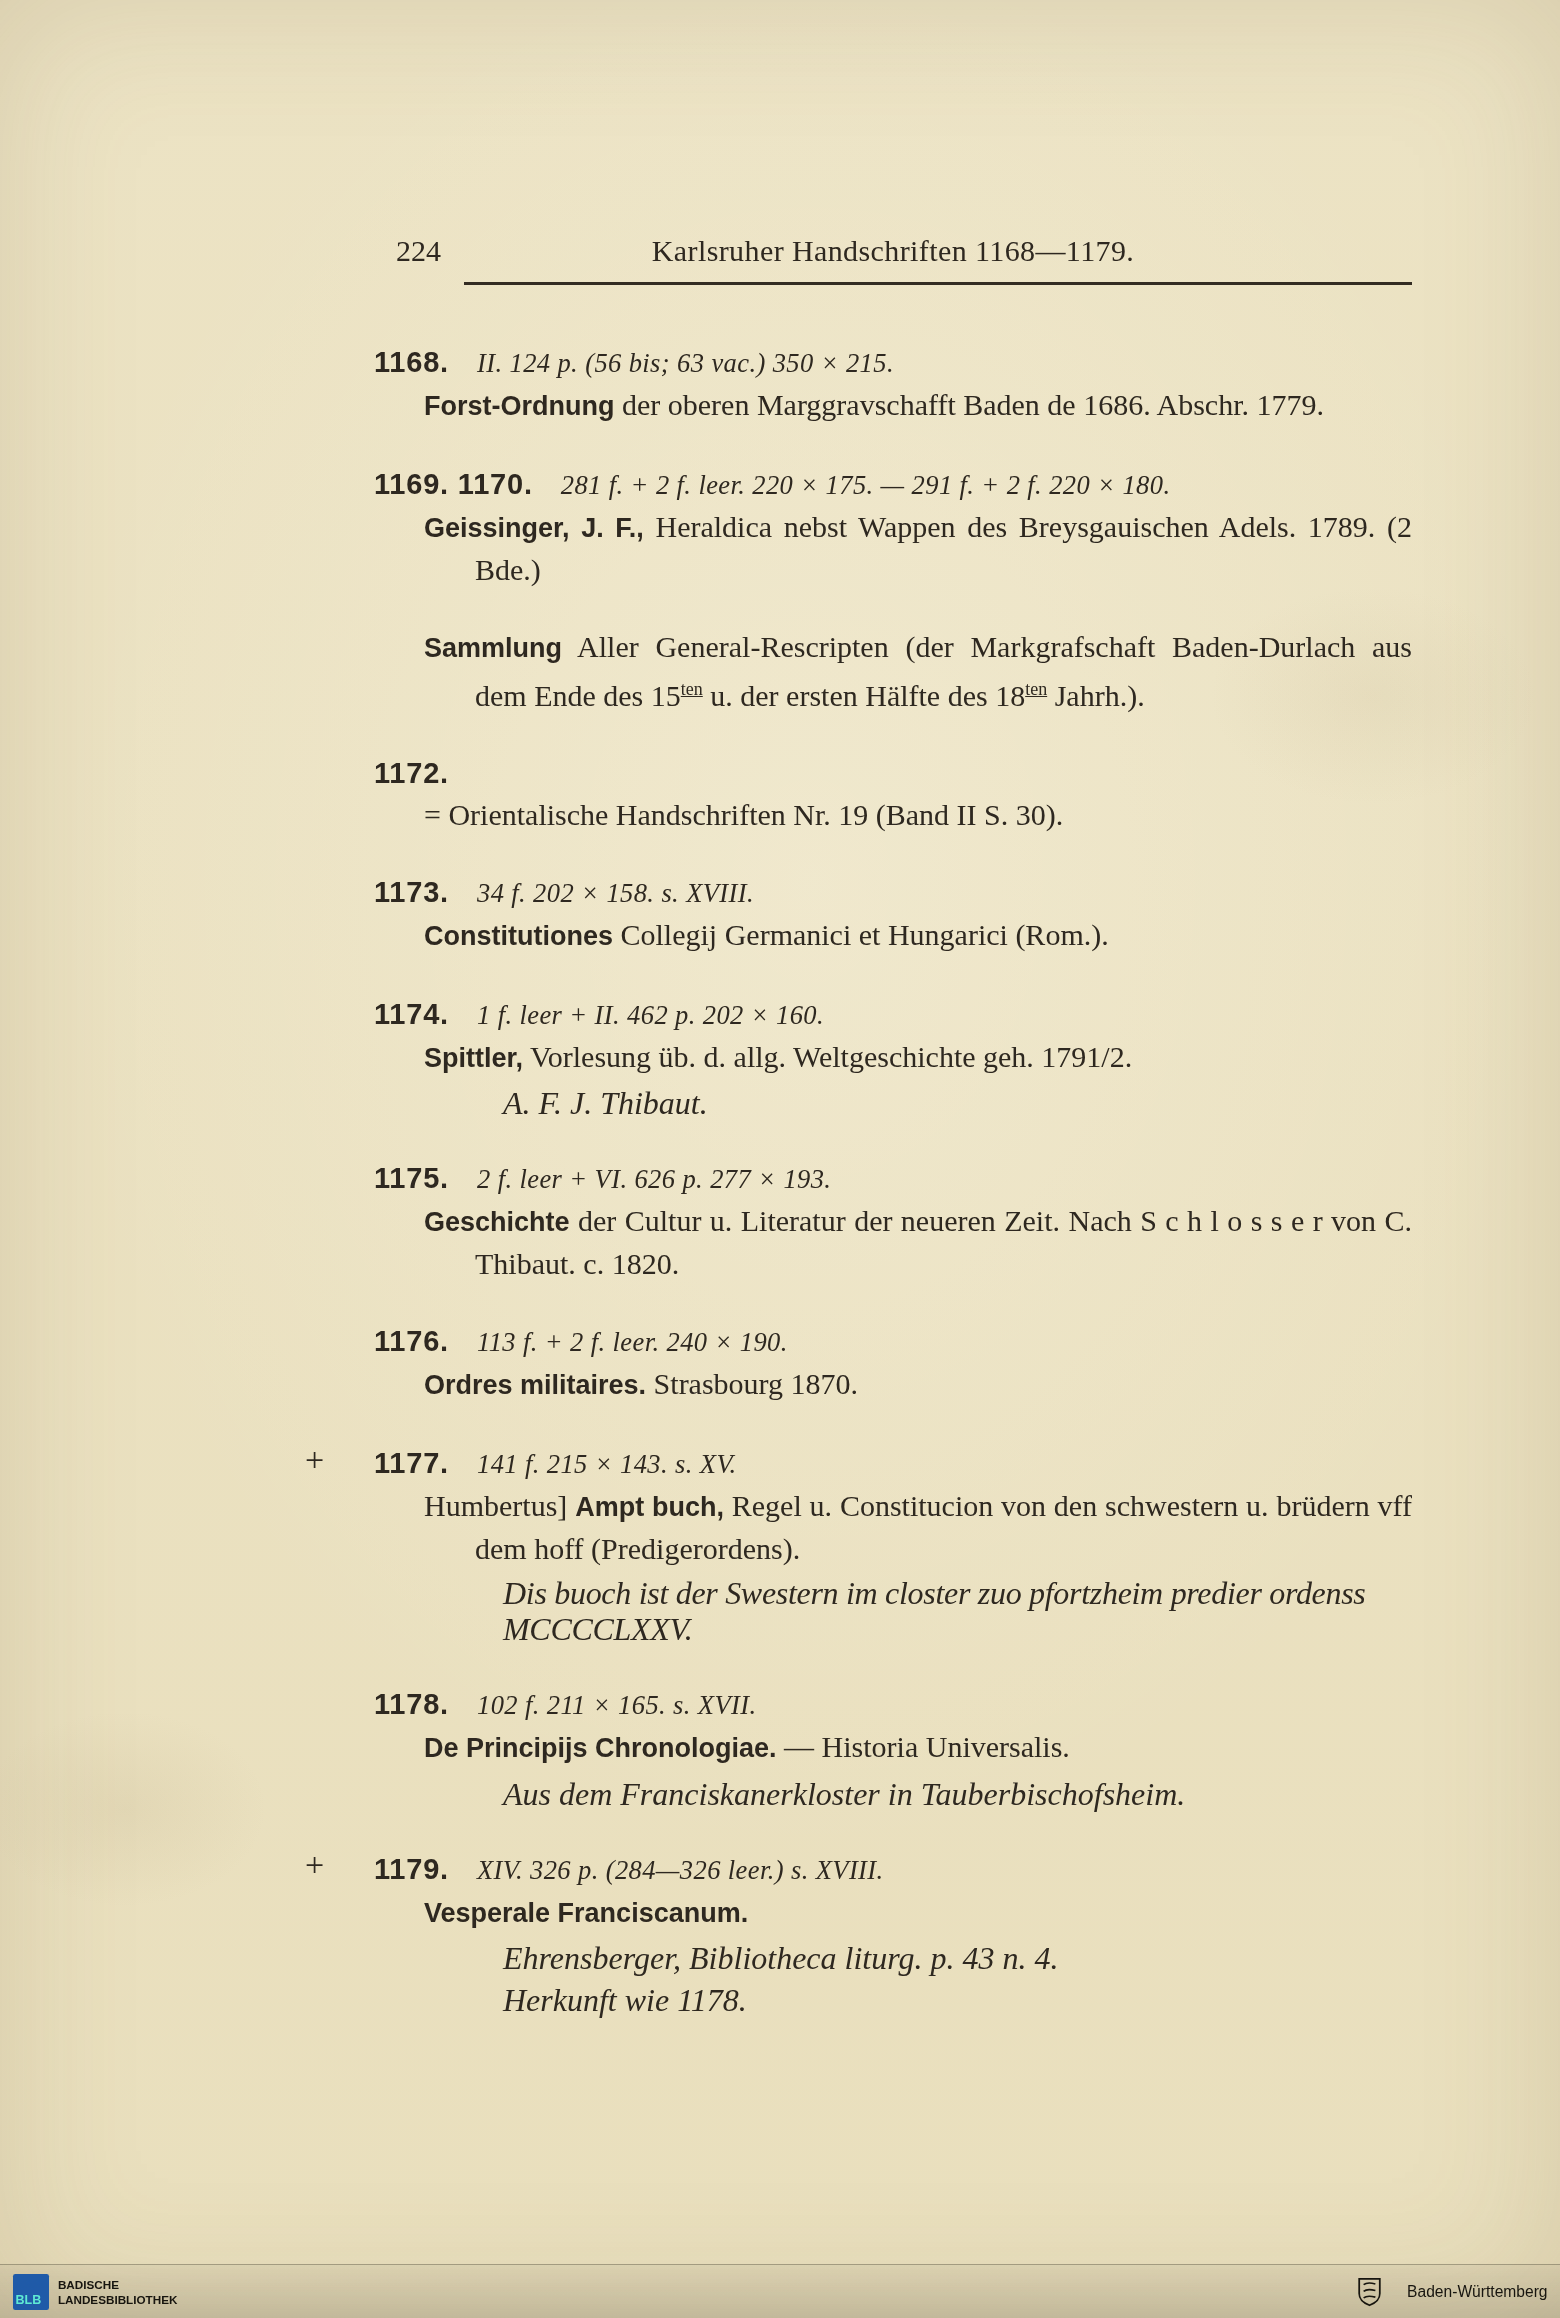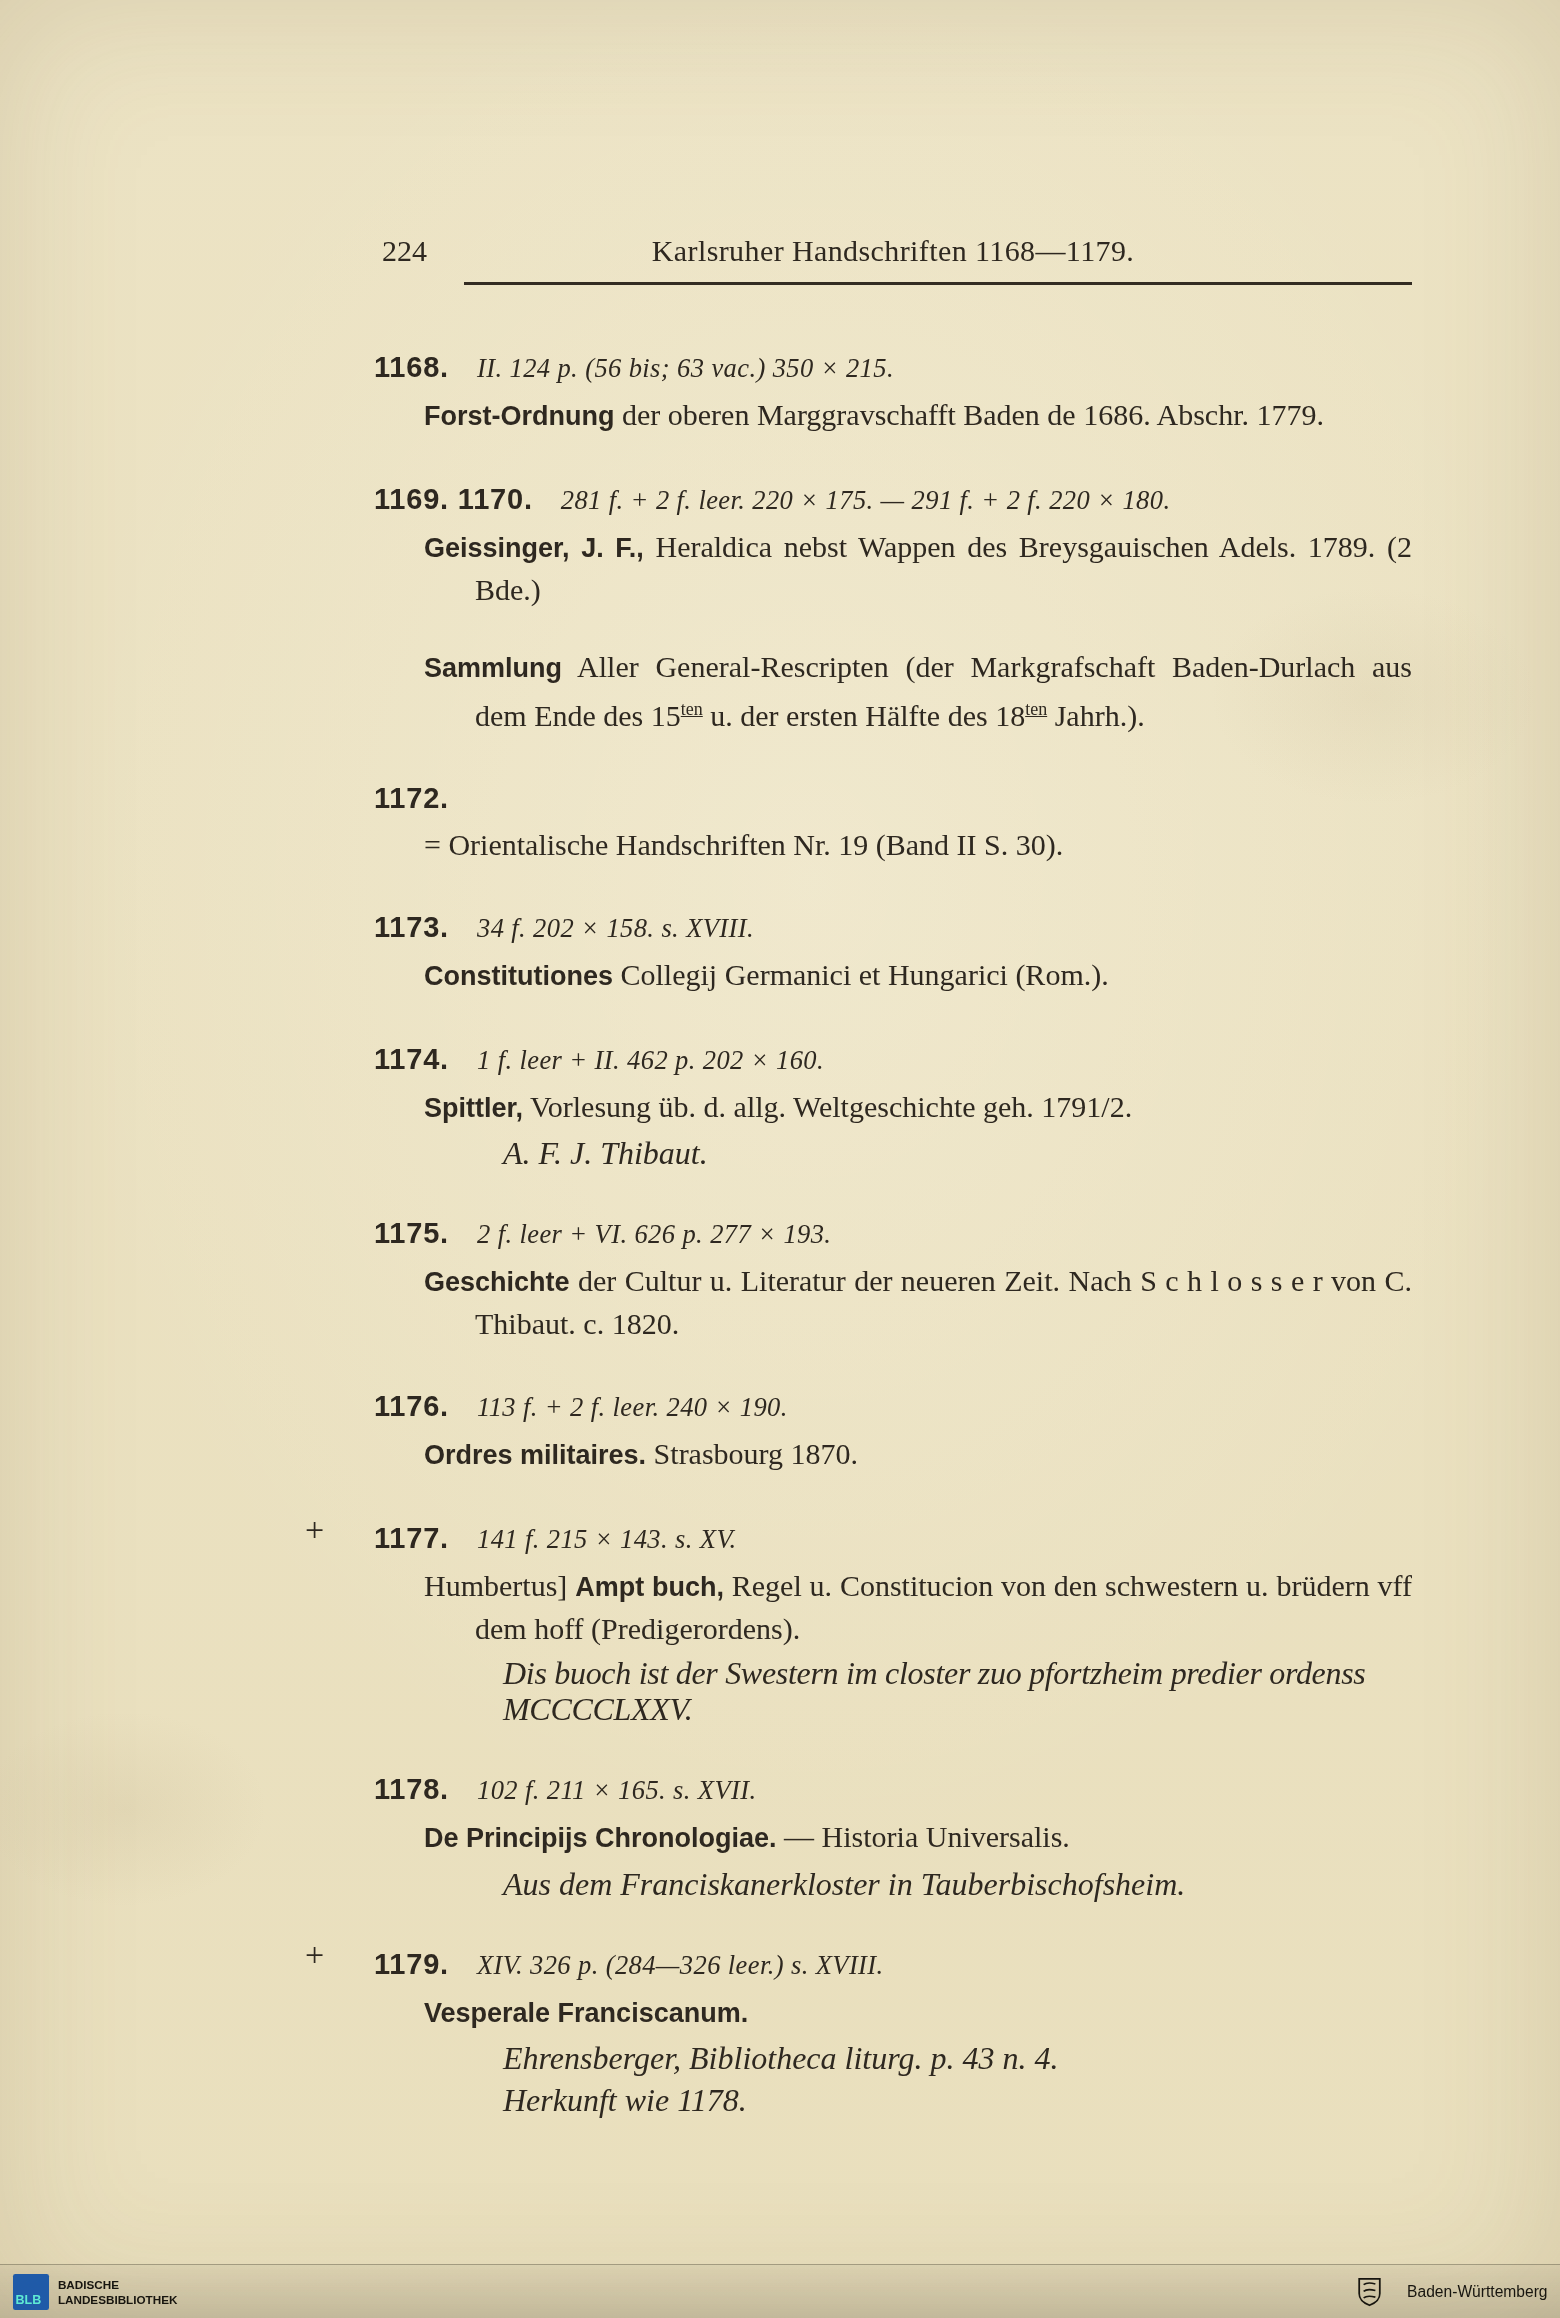--- a/index.html
+++ b/index.html
@@ -16,27 +16,27 @@
       radial-gradient(ellipse 1092px 1404px at 52% 38%, rgba(255,252,240,0.25), rgba(0,0,0,0) 70%),
       radial-gradient(ellipse 234px 156px at 88% 30%, rgba(170,150,110,0.10), rgba(0,0,0,0) 70%),
       radial-gradient(ellipse 203px 140px at 8% 78%, rgba(170,150,110,0.12), rgba(0,0,0,0) 70%),
       linear-gradient(#ece3c4,#e9dfbd);
     box-shadow: inset 0 0 140px rgba(120,100,60,0.18);
   }
   .content{
     position:absolute; left:374px; top:234px; width:1038px;
   }
   .header-row{ position:relative; height:37px; }
-  .page-number{ position:absolute; left:8px; top:0; font-size:30px; }
+  .page-number{ position:absolute; left:22px; top:0; font-size:30px; }
   .running-head{ text-align:center; font-size:30px; letter-spacing:0.4px; }
   .header-rule{ height:3.1px; background:#332c22; margin:11px 0 0 90px; }
 
   .entries{ margin-top:56px; }
   .entry{ position:relative; margin-bottom:36px; }
-  .head{ font-size:30px; line-height:52px; white-space:nowrap;margin-top:24px; }
+  .head{ font-size:30px; line-height:41px; white-space:nowrap;margin-top:24px; }
   .plus{ position:absolute; left:-69px; top:-1.6px; font-size:34px; }
   .num{
     font-family:"Liberation Sans","DejaVu Sans",sans-serif;
     font-weight:bold; font-size:29px; letter-spacing:0.8px; margin-right:28px;
   }
   .coll{ font-style:italic; font-size:26.5px; letter-spacing:0.4px; }
   .body{
     margin:0; font-size:30px; line-height:41px;
     text-align:justify; margin-left:101px; text-indent:-51px;
   }

